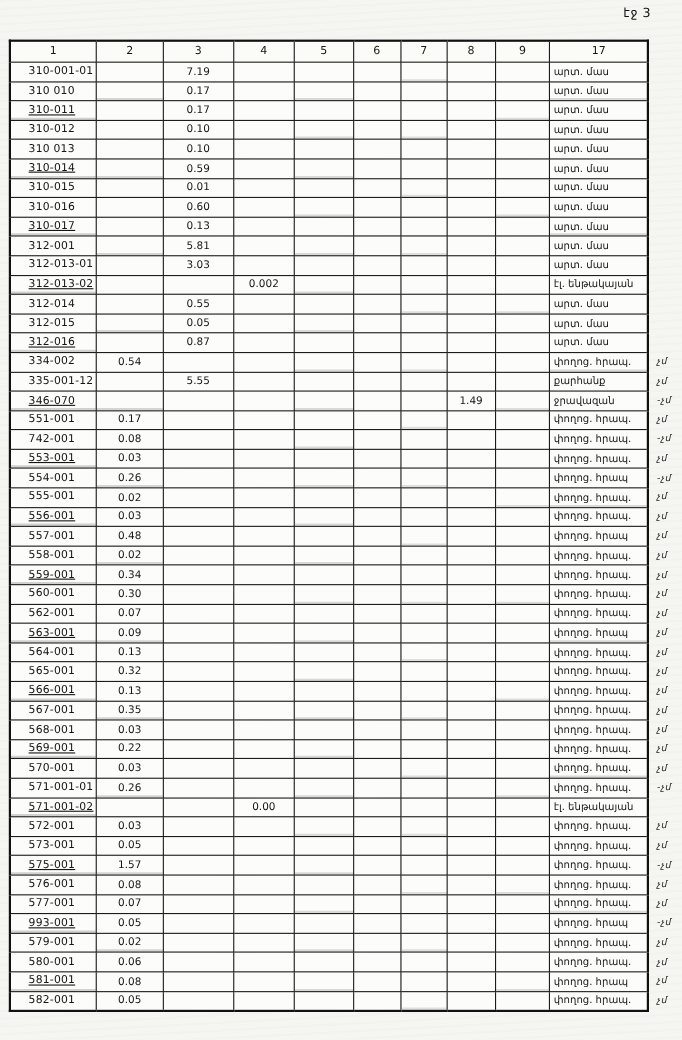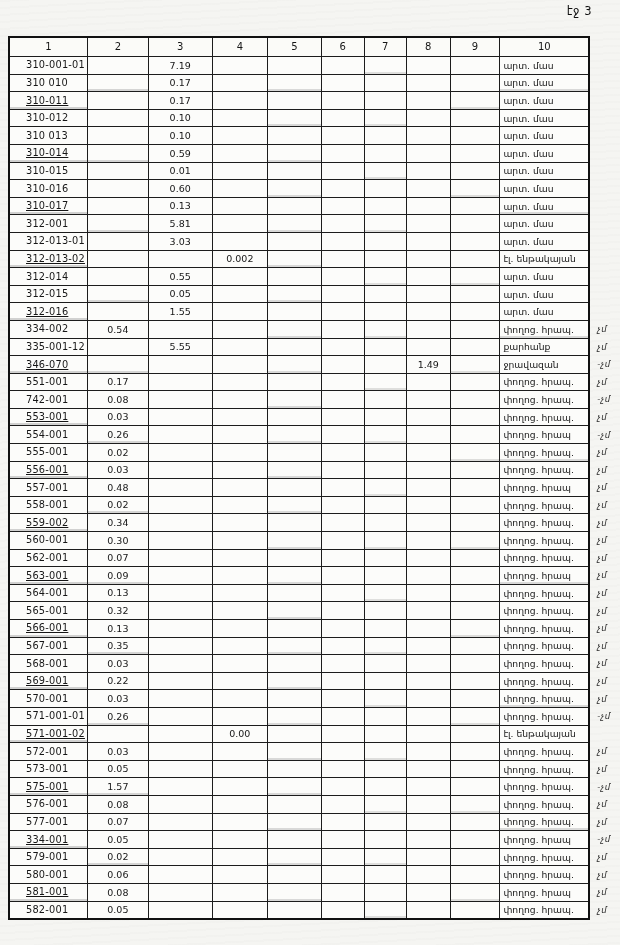--- a/index.html
+++ b/index.html
@@ -86,21 +86,21 @@
       <tr>
         <th class="c1">1</th>
         <th class="c2">2</th>
         <th class="c3">3</th>
         <th class="c4">4</th>
         <th class="c5">5</th>
         <th class="c6">6</th>
         <th class="c7">7</th>
         <th class="c8">8</th>
         <th class="c9">9</th>
-        <th class="c10">10</th>
+        <th class="c10">17</th>
         <th class="note-cell"></th>
       </tr>
     </thead>
   <tbody>
       <tr>
         <td class="c1">310-001-01</td>
         <td class="c2"></td>
         <td class="c3">7.19</td>
         <td class="c4"></td>
         <td class="c5"></td>
@@ -276,21 +276,21 @@
         <td class="c6"></td>
         <td class="c7"></td>
         <td class="c8"></td>
         <td class="c9"></td>
         <td class="c10">արտ. մաս</td>
         <td class="note-cell"></td>
       </tr>
       <tr>
         <td class="c1">312-016</td>
         <td class="c2"></td>
-        <td class="c3">1.55</td>
+        <td class="c3">0.87</td>
         <td class="c4"></td>
         <td class="c5"></td>
         <td class="c6"></td>
         <td class="c7"></td>
         <td class="c8"></td>
         <td class="c9"></td>
         <td class="c10">արտ. մաս</td>
         <td class="note-cell"></td>
       </tr>
       <tr>
@@ -430,21 +430,21 @@
         <td class="c4"></td>
         <td class="c5"></td>
         <td class="c6"></td>
         <td class="c7"></td>
         <td class="c8"></td>
         <td class="c9"></td>
         <td class="c10">փողոց. հրապ.</td>
         <td class="note-cell">չմ</td>
       </tr>
       <tr>
-        <td class="c1">559-002</td>
+        <td class="c1">559-001</td>
         <td class="c2">0.34</td>
         <td class="c3"></td>
         <td class="c4"></td>
         <td class="c5"></td>
         <td class="c6"></td>
         <td class="c7"></td>
         <td class="c8"></td>
         <td class="c9"></td>
         <td class="c10">փողոց. հրապ.</td>
         <td class="note-cell">չմ</td>
@@ -664,21 +664,21 @@
         <td class="c4"></td>
         <td class="c5"></td>
         <td class="c6"></td>
         <td class="c7"></td>
         <td class="c8"></td>
         <td class="c9"></td>
         <td class="c10">փողոց. հրապ.</td>
         <td class="note-cell">չմ</td>
       </tr>
       <tr>
-        <td class="c1">334-001</td>
+        <td class="c1">993-001</td>
         <td class="c2">0.05</td>
         <td class="c3"></td>
         <td class="c4"></td>
         <td class="c5"></td>
         <td class="c6"></td>
         <td class="c7"></td>
         <td class="c8"></td>
         <td class="c9"></td>
         <td class="c10">փողոց. հրապ</td>
         <td class="note-cell">-չմ</td>

